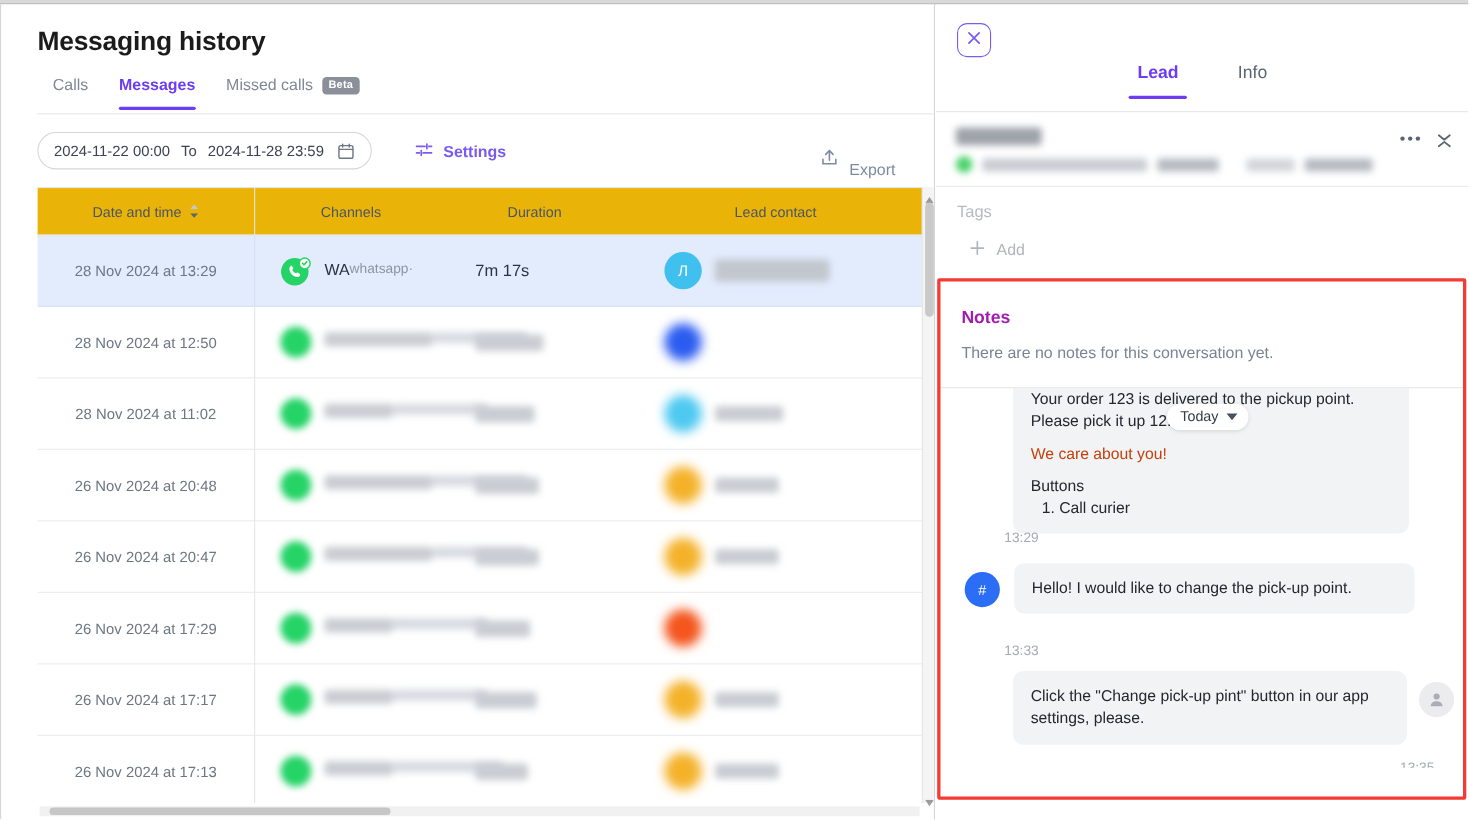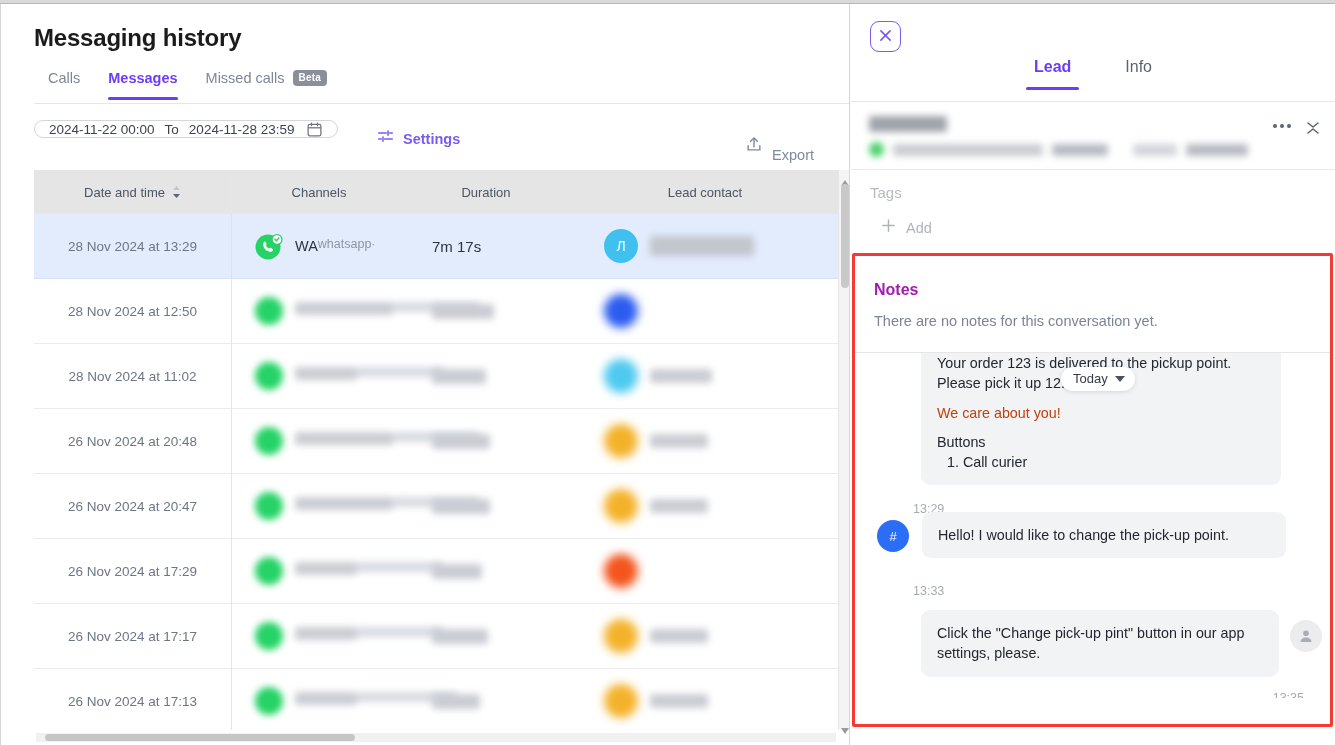--- a/index.html
+++ b/index.html
@@ -94,21 +94,21 @@
     left: 34px; top: 99px;
     width: 816px; height: 1px;
     background: #e6e6e8;
   }
 
   
   .toolbar { position: absolute; left: 0; top: 106px; width: 850px; height: 56px; }
   .daterange {
     position: absolute;
     left: 34px; top: 10px;
-    height: 18px;
+    height: 34px;
     border: 1px solid #d4d6db;
     border-radius: 17px;
     display: flex;
     align-items: center;
     padding: 0 14px;
     gap: 10px;
     background: #fff;
     cursor: pointer;
   }
   .daterange .dv { font-size: 13.5px; color: #3b4252; }
@@ -135,21 +135,21 @@
   .table-wrap {
     position: absolute;
     left: 34px; top: 166px;
     width: 810px;
     height: 560px;
     overflow: hidden;
   }
   .thead {
     display: flex;
     height: 44px;
-    background: #e5e5e5;
+    background: #eab308;
     border-top: 1px solid #e6e6e8;
     border-bottom: 1px solid #e6e6e8;
     align-items: center;
   }
   .th {
     font-size: 13px;
     color: #4b5563;
     display: flex;
     align-items: center;
     justify-content: center;
@@ -745,21 +745,21 @@
         <div class="bubble" style="width:360px;">
           <div>Your order 123 is delivered to the pickup point.</div>
           <div>Please pick it up 12.1            e latest.</div>
           <div class="spacer"></div>
           <div class="muted">We care about you!</div>
           <div class="spacer"></div>
           <div>Buttons</div>
           <div style="padding-left:10px">1. Call curier</div>
         </div>
       </div>
-      <div class="ts" style="left:58px; top:158px;">13:29</div>
+      <div class="ts" style="left:58px; top:138px;">13:29</div>
 
       <div class="today-pill">
         <span>Today</span>
         <span class="caret-dn"></span>
       </div>
 
       <div class="msg-row" style="left:22px; top:168px; gap:13px; align-items:flex-start;">
         <span class="msg-avatar" style="background:#2b6ef5;margin-top:8px;">#</span>
         <div class="bubble" style="width:364px;">
           <div>Hello! I would like to change the pick-up point.</div>

